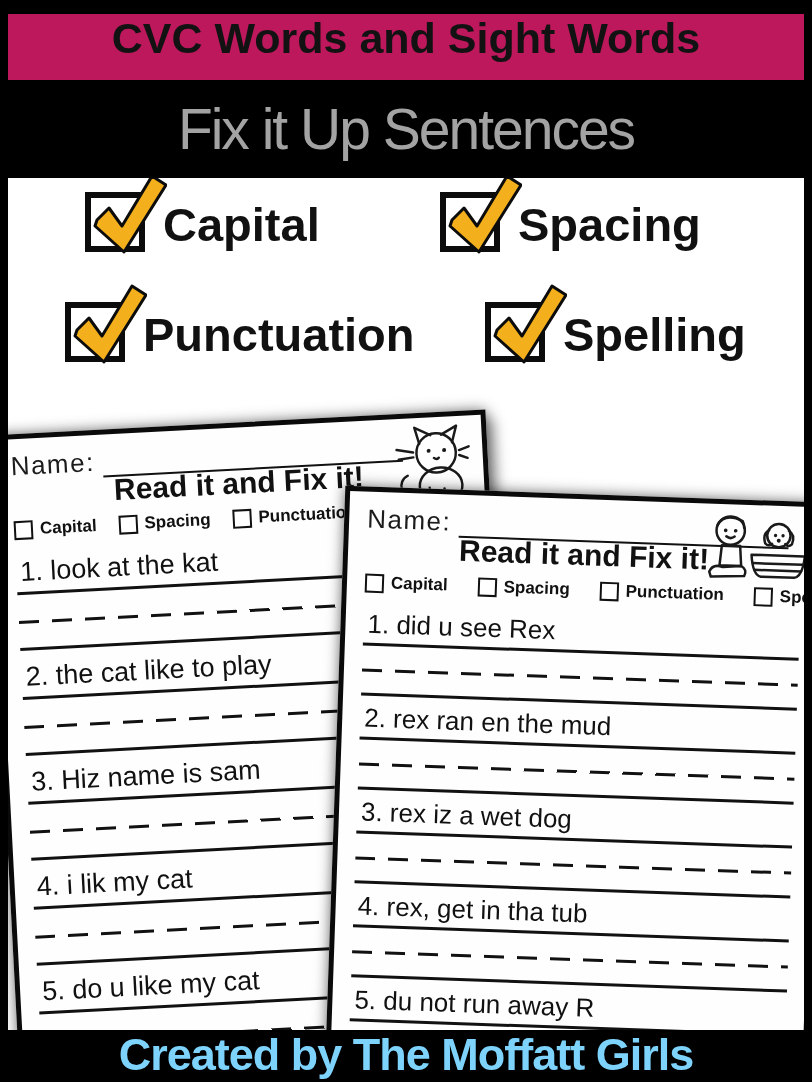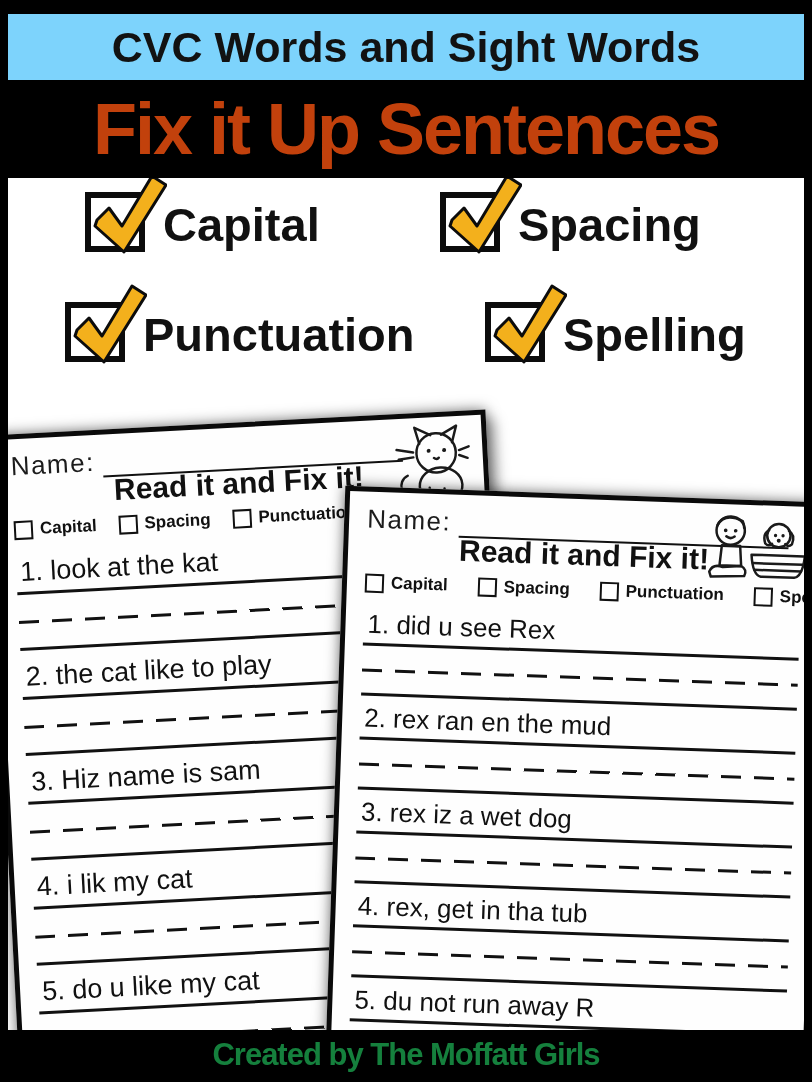--- a/index.html
+++ b/index.html
@@ -3,29 +3,29 @@
 <meta charset="utf-8">
 <style>
   html,body { margin:0; padding:0; }
   body {
     width:812px; height:1082px; position:relative; overflow:hidden;
     background:#000; font-family:"Liberation Sans", sans-serif; color:#111;
   }
   
   .top-box {
     position:absolute; left:8px; top:14px; width:796px; height:66px;
-    background:#7dd3fc; display:flex; align-items:center; justify-content:center;
+    background:#be185d; display:flex; align-items:flex-start; justify-content:center;
   }
   .top-box .txt { font-size:43px; font-weight:700; letter-spacing:0px; color:#121212; }
   .main-title-band {
     position:absolute; left:0; top:80px; width:812px; height:98px;
     display:flex; align-items:center; justify-content:center;
   }
   .main-title-band .txt {
-    color:#c2410c; font-size:72px; font-weight:700; letter-spacing:-2px; white-space:nowrap;
+    color:#a3a3a3; font-size:57px; font-weight:400; letter-spacing:-2px; white-space:nowrap;
   }
   
   .panel {
     position:absolute; left:8px; top:178px; width:796px; height:1064px;
     background:#fff; overflow:hidden;
   }
   
   .feat { position:absolute; display:flex; align-items:center; gap:16px; }
   .checkwrap { position:relative; width:62px; height:66px; flex:0 0 auto; }
   .cb-square { position:absolute; left:0; bottom:2px; width:48px; height:48px; border:6px solid #0c0c0c; background:#fff; }
@@ -60,21 +60,21 @@
   .sent { margin-bottom:10px; }
   #card-dog .sent .stext { font-size:26px; line-height:30px; }
   #card-dog .sent .dashline { margin-top:23px; }
   #card-dog .sent .solidline { margin-top:21px; }
   #card-dog .sent { margin-bottom:7px; }
   
   .bottom-band {
     position:absolute; left:0; bottom:0; width:812px; height:52px; background:#000;
     display:flex; align-items:center; justify-content:center; z-index:10;
   }
-  .bottom-band .txt { color:#15803d; font-size:31px; font-weight:800; letter-spacing:-1px; white-space:nowrap; margin-top:-2px; }
+  .bottom-band .txt { color:#7dd3fc; font-size:45px; font-weight:800; letter-spacing:-1px; white-space:nowrap; margin-top:-2px; }
   svg .ln { fill:none; stroke:#1a1a1a; stroke-width:3; stroke-linecap:round; stroke-linejoin:round; }
 </style>
 </head>
 <body>
 
 <div class="top-box">
   <span class="txt">CVC Words and Sight Words</span>
 </div>
 
 <div class="main-title-band">

